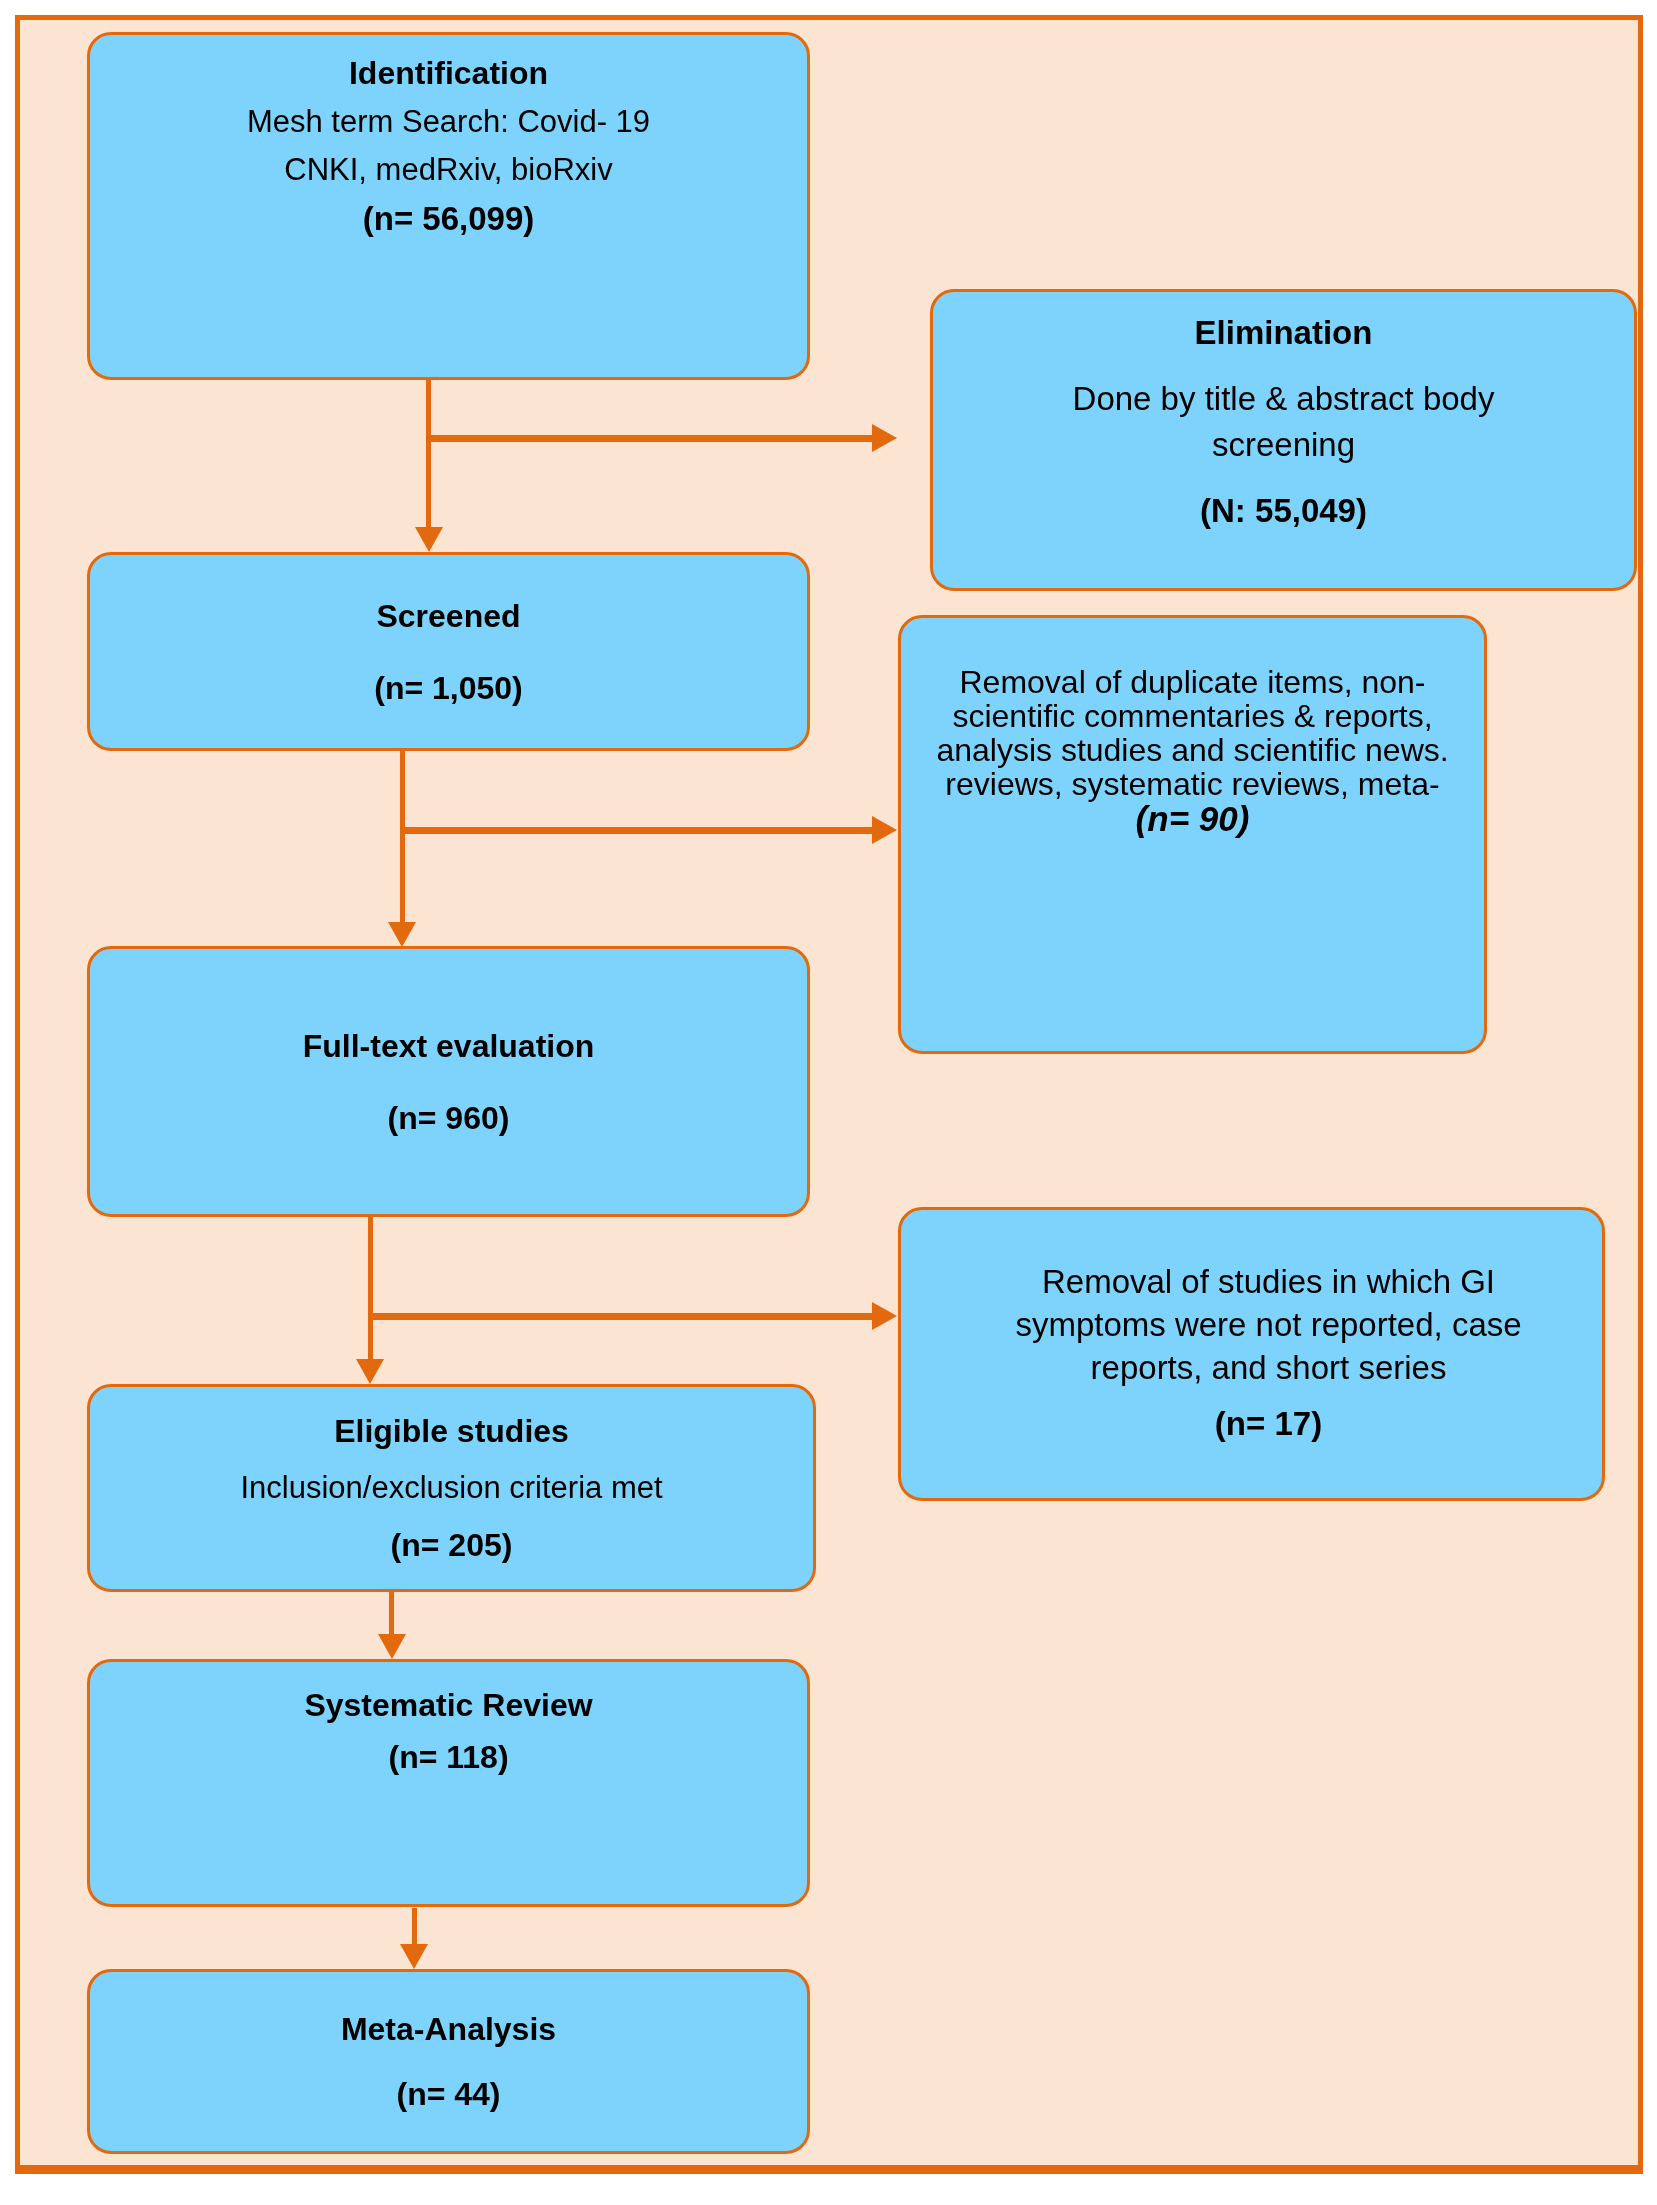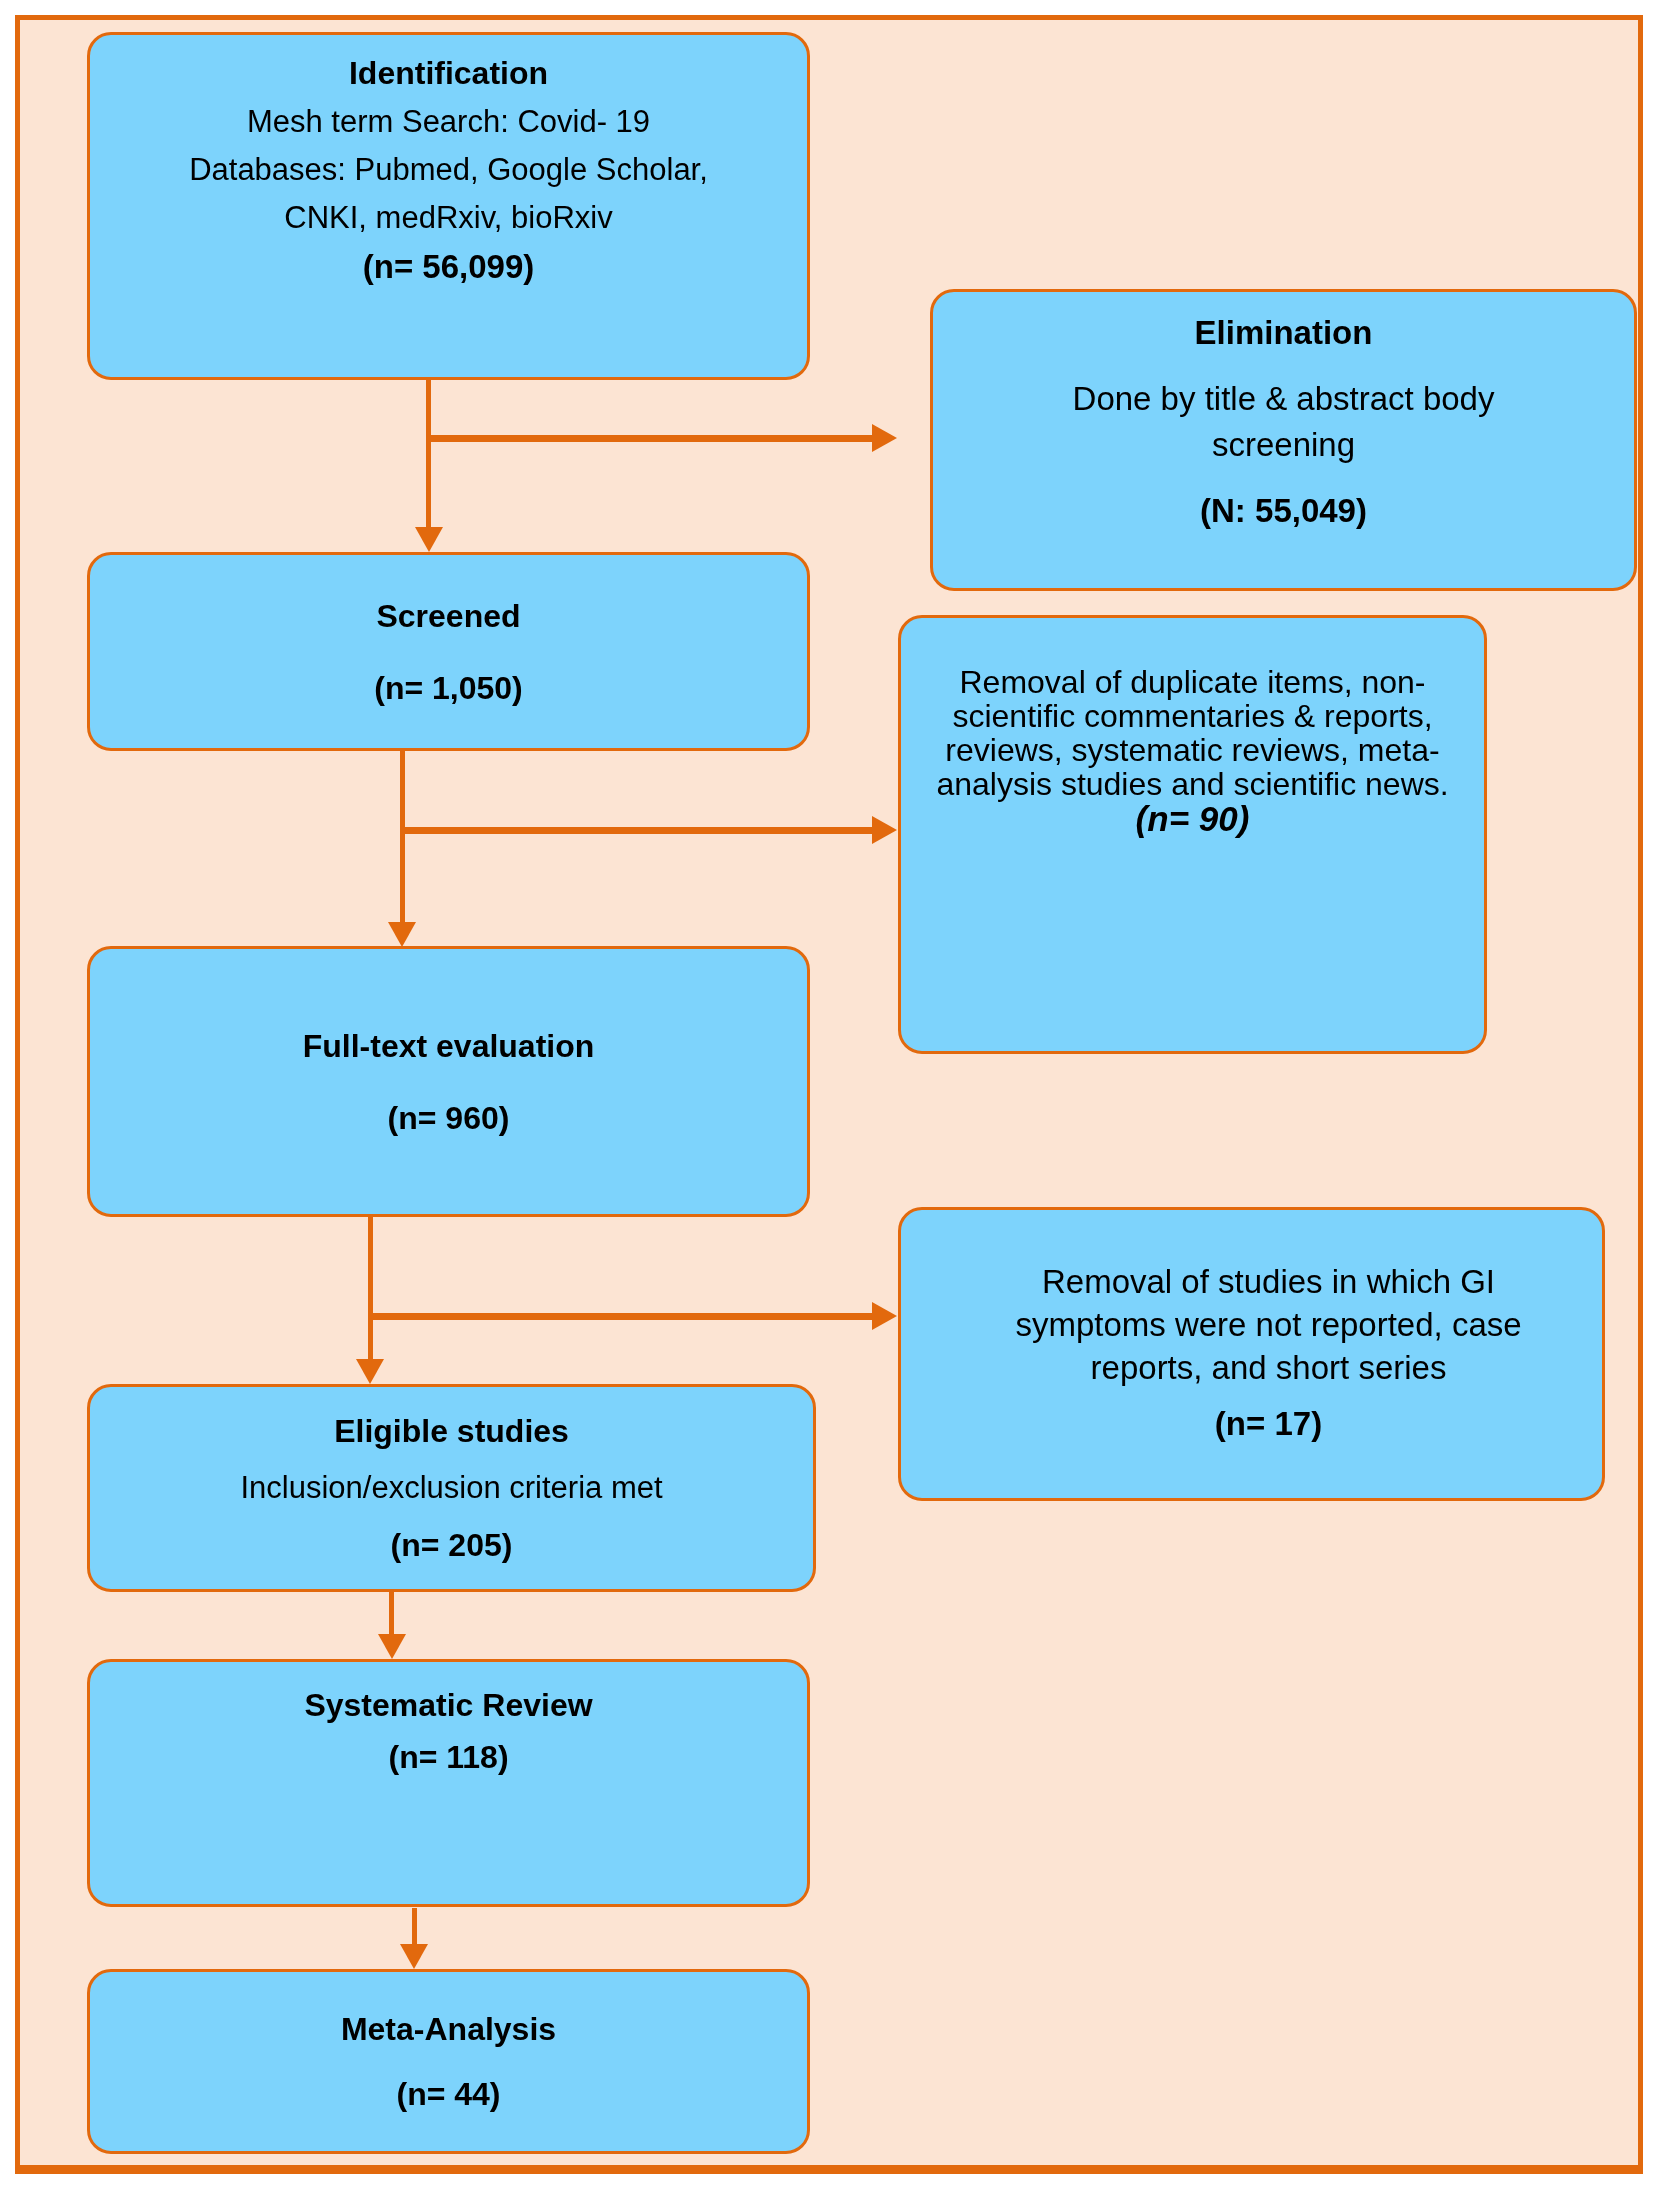--- a/index.html
+++ b/index.html
@@ -110,21 +110,20 @@
 
 <div class="vline" style="left:389px;top:1591px;width:5.3px;height:43px;"></div>
 <div class="arrow-down" style="left:378px;top:1634px;"></div>
 
 <div class="vline" style="left:412px;top:1908px;width:5.3px;height:37px;"></div>
 <div class="arrow-down" style="left:400px;top:1944px;"></div>
 
 <div class="box" id="box-identification">
   <div class="title">Identification</div>
   <div class="line">Mesh term Search: Covid- 19</div>
-  <div class="line">Databases: Pubmed, Google Scholar,</div>
   <div class="line">CNKI, medRxiv, bioRxiv</div>
   <div class="count">(n= 56,099)</div>
 </div>
 
 <div class="box" id="box-screened">
   <div class="title">Screened</div>
   <div class="count">(n= 1,050)</div>
 </div>
 
 <div class="box" id="box-full-text">
@@ -151,22 +150,22 @@
 <div class="box" id="box-elimination">
   <div class="title">Elimination</div>
   <div class="line">Done by title &amp; abstract body</div>
   <div class="line">screening</div>
   <div class="count">(N: 55,049)</div>
 </div>
 
 <div class="box" id="box-removal-duplicates">
   <div class="line">Removal of duplicate items, non-</div>
   <div class="line">scientific commentaries &amp; reports,</div>
+  <div class="line">analysis studies and scientific news.</div>
   <div class="line">reviews, systematic reviews, meta-</div>
-  <div class="line">analysis studies and scientific news.</div>
   <div class="count">(n= 90)</div>
 </div>
 
 <div class="box" id="box-removal-gi">
   <div class="line">Removal of studies in which GI</div>
   <div class="line">symptoms were not reported, case</div>
   <div class="line">reports, and short series</div>
   <div class="count">(n= 17)</div>
 </div>
 

